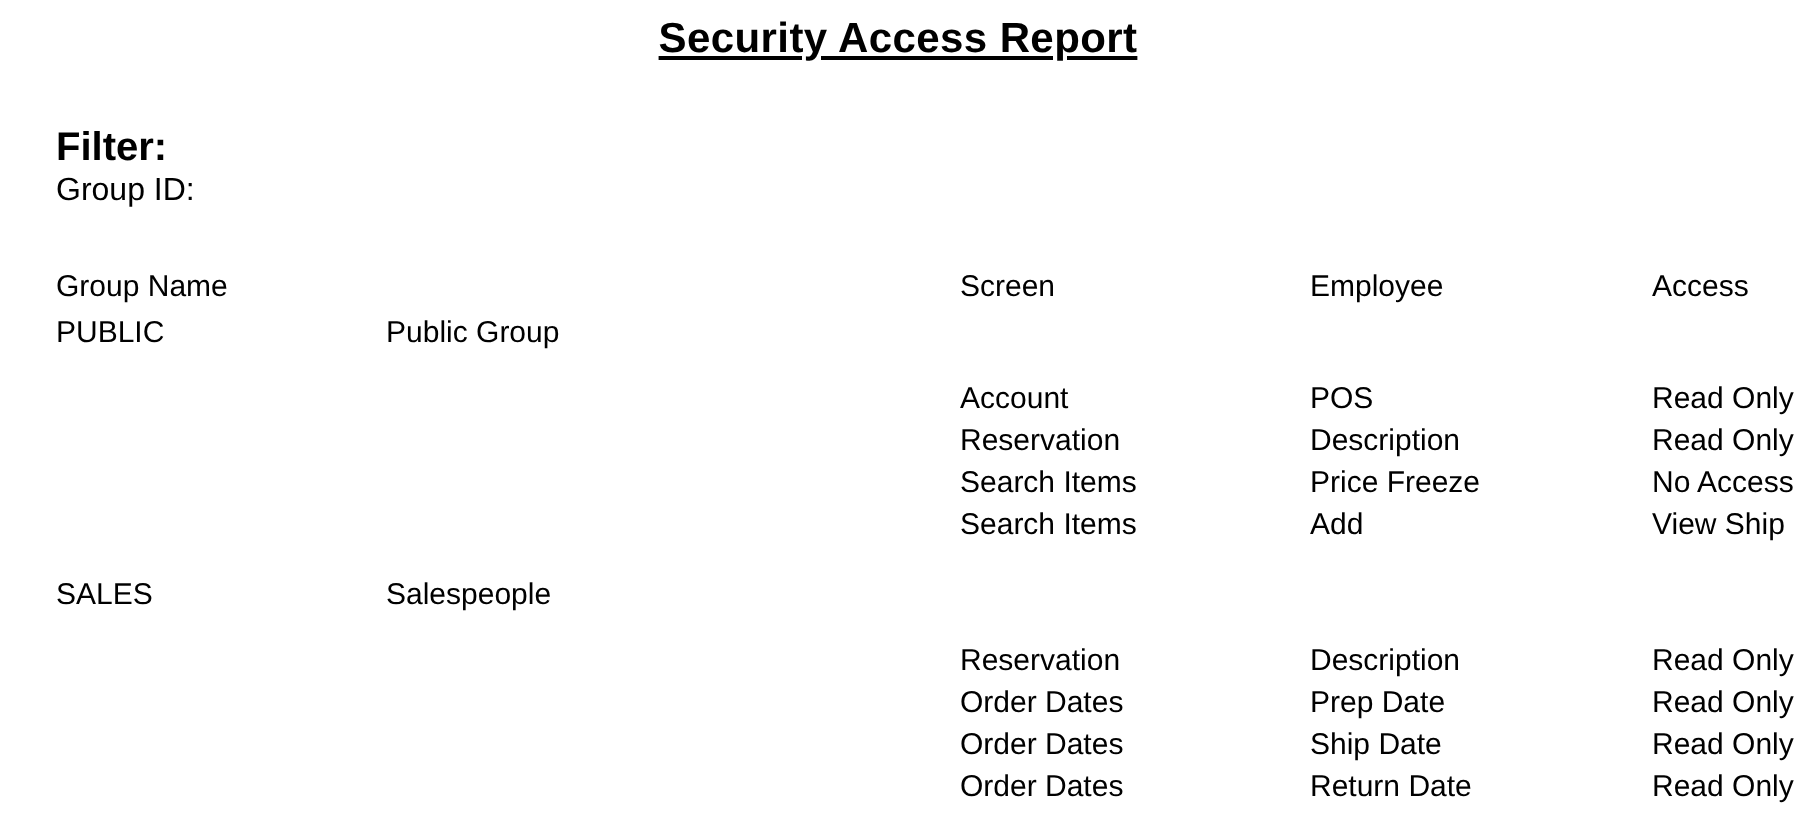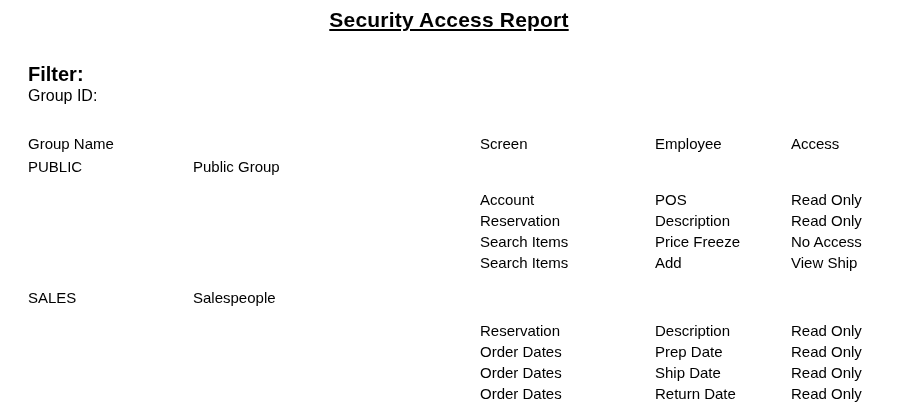--- a/index.html
+++ b/index.html
@@ -64,21 +64,21 @@
   .col-head {
     position: absolute;
     font-size: 15px;
     font-weight: normal;
     white-space: nowrap;
   }
   .c1 { left: 28px; }
   .c2 { left: 193px; }
   .c3 { left: 480px; }
   .c4 { left: 655px; }
-  .c5 { left: 791px; }
+  .c5 { left: 826px; }
 
   .body-area {
     position: absolute;
     top: 156px;
     left: 0;
     width: 898px;
   }
   .group-block {
     position: relative;
     width: 898px;

